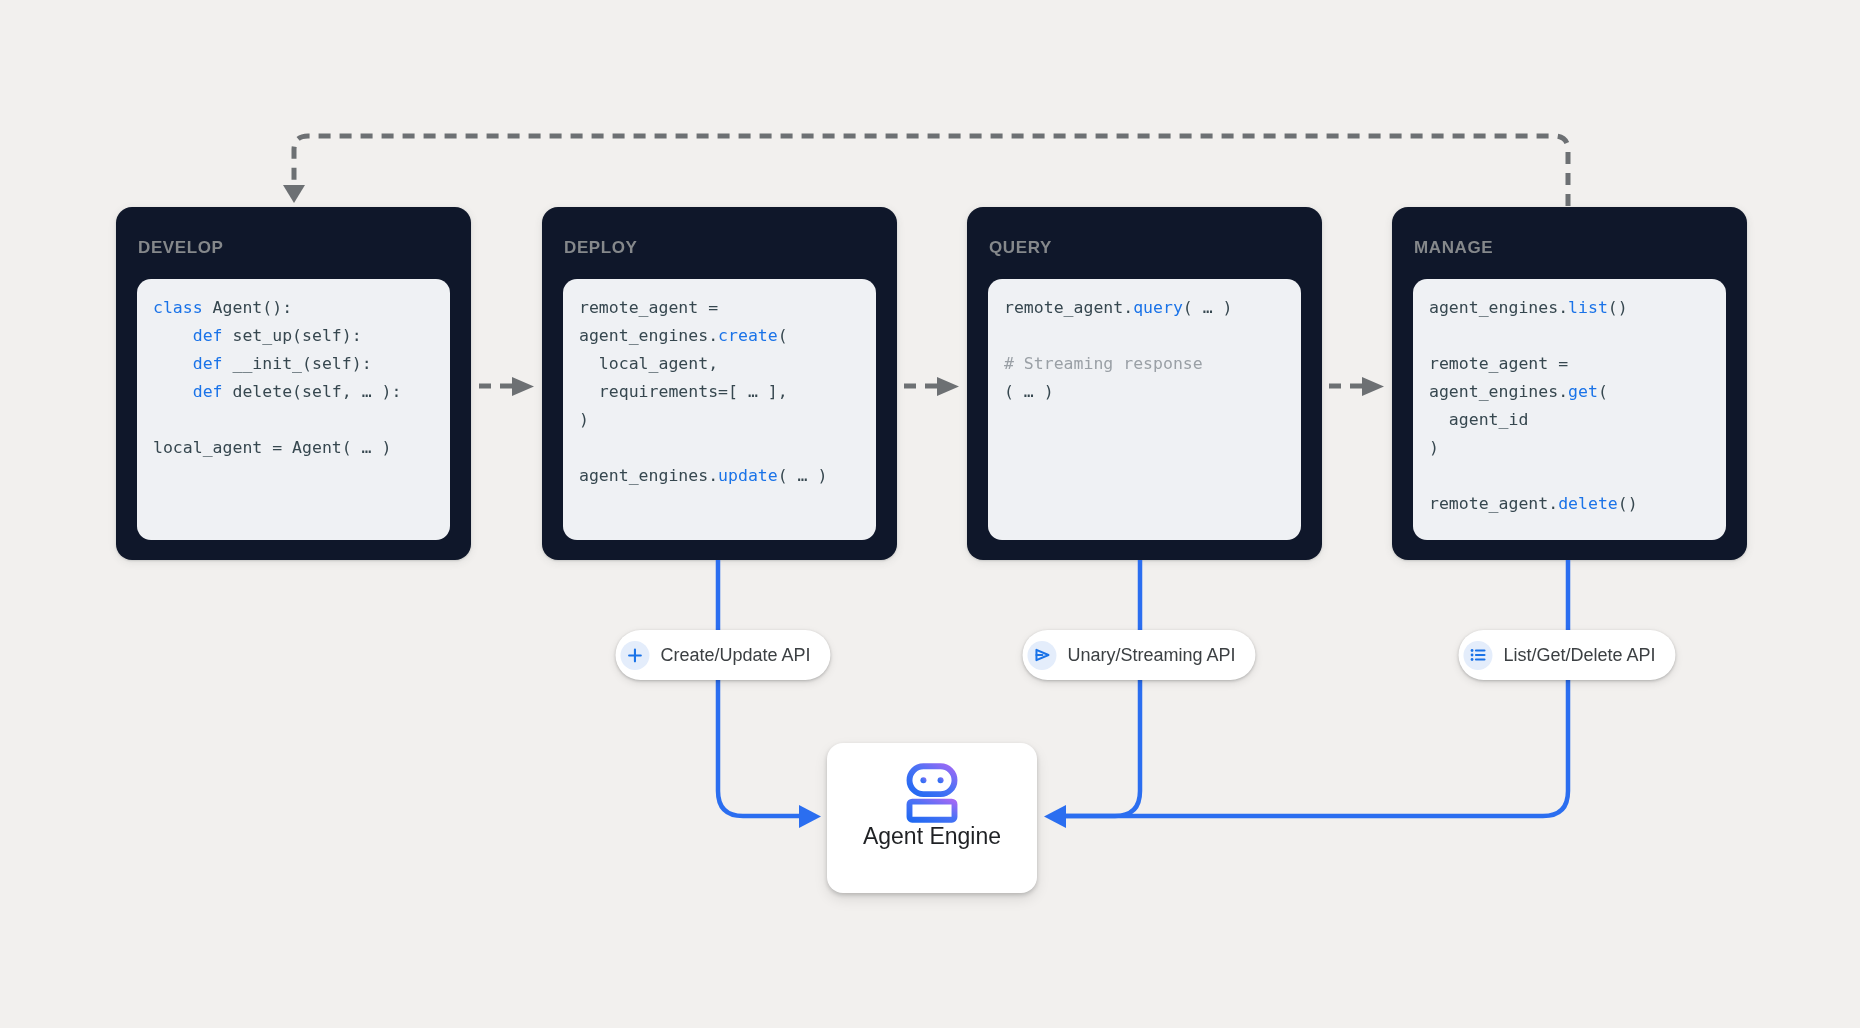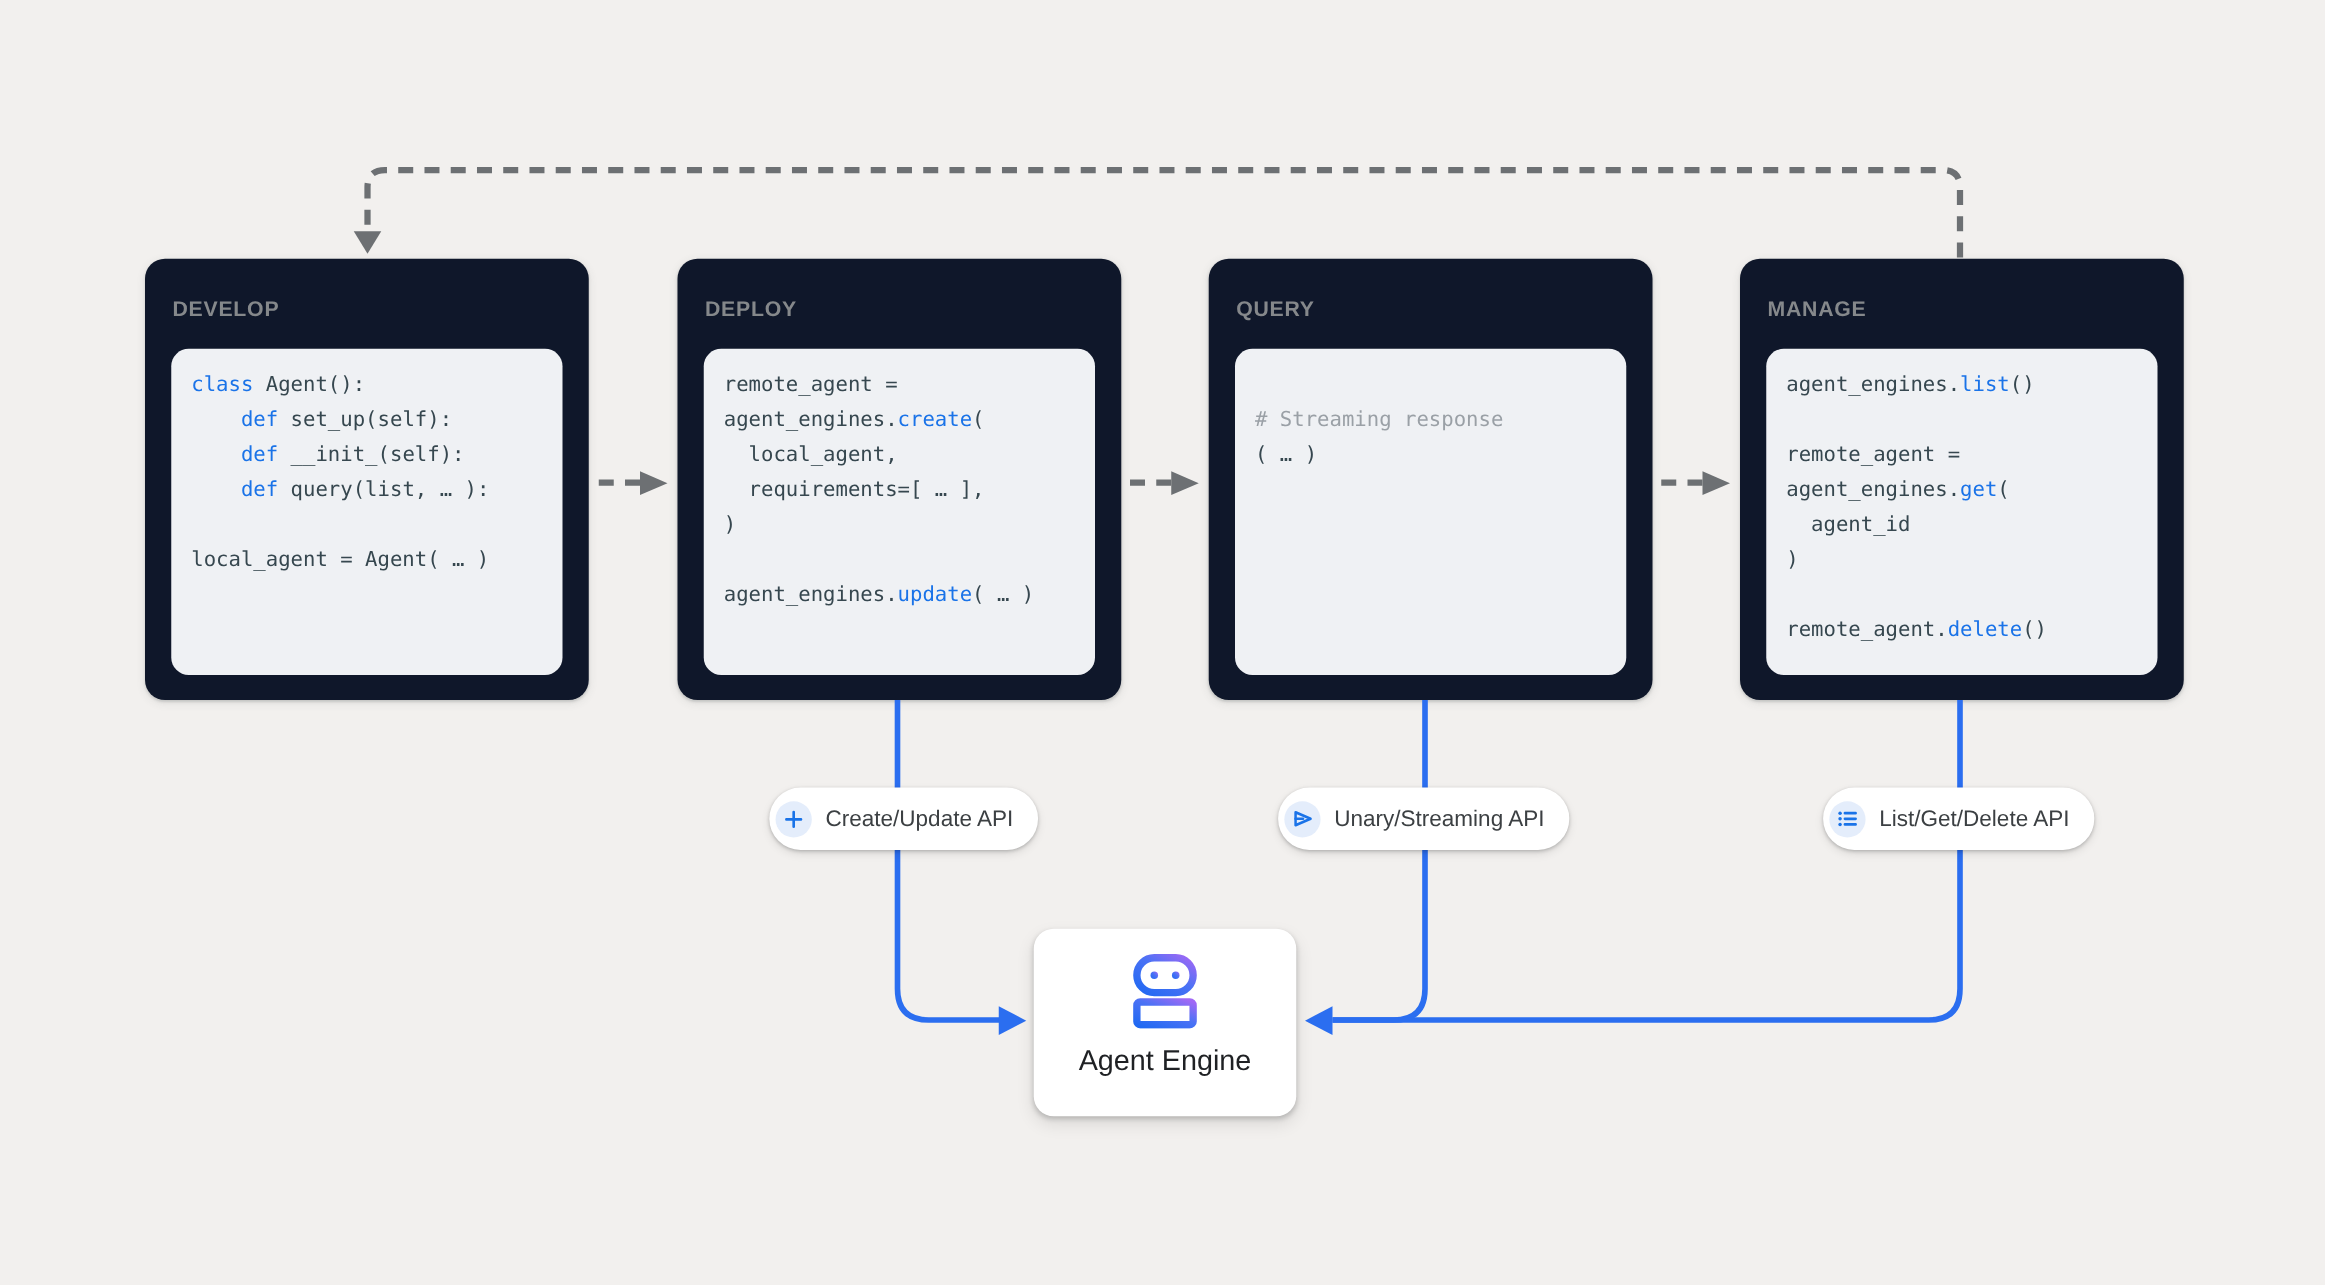--- a/index.html
+++ b/index.html
@@ -74,21 +74,21 @@
     position:absolute;left:827px;top:743px;
     width:210px;height:150px;
     background:#ffffff;
     border-radius:16px;
     box-shadow:0 2px 4px rgba(0,0,0,.18), 0 6px 14px rgba(0,0,0,.10);
     display:flex;flex-direction:column;align-items:center;
     z-index:3;
   }
   .engine-icon{margin-top:20px;}
   .engine-label{
-    margin-top:12px;
+    margin-top:0;
     font-size:23px;
     font-weight:500;
     color:#1f2124;
   }
   
   #connector-layer{
     position:absolute;left:0;top:0;z-index:2;
     pointer-events:none;
   }
 </style>
@@ -118,21 +118,21 @@
     <path d="M 1140 560 V 791 Q 1140 816 1115 816 H 1066" fill="none" stroke="#2b6ef0" stroke-width="4.5"></path>
     <polygon points="1066,805 1066,828 1044,816.5" fill="#2b6ef0"></polygon>
   </svg>
 
   <div class="card" style="left:116px">
     <div class="card-title">DEVELOP</div>
     <div class="code-block">
         <div class="code-line"><span class="kw">class</span><span class="plain"> Agent():</span></div>
         <div class="code-line"><span class="plain">    </span><span class="kw">def</span><span class="plain"> set_up(self):</span></div>
         <div class="code-line"><span class="plain">    </span><span class="kw">def</span><span class="plain"> __init_(self):</span></div>
-        <div class="code-line"><span class="plain">    </span><span class="kw">def</span><span class="plain"> query(list, … ):</span></div>
+        <div class="code-line"><span class="plain">    </span><span class="kw">def</span><span class="plain"> delete(self, … ):</span></div>
         <div class="code-line">&nbsp;</div>
         <div class="code-line"><span class="plain">local_agent = Agent( … )</span></div>
       </div>
   </div>
 
   <div class="card" style="left:542px">
     <div class="card-title">DEPLOY</div>
     <div class="code-block">
         <div class="code-line"><span class="plain">remote_agent =</span></div>
         <div class="code-line"><span class="plain">agent_engines.</span><span class="kw">create</span><span class="plain">(</span></div>
@@ -140,20 +140,21 @@
         <div class="code-line"><span class="plain">  requirements=[ … ],</span></div>
         <div class="code-line"><span class="plain">)</span></div>
         <div class="code-line">&nbsp;</div>
         <div class="code-line"><span class="plain">agent_engines.</span><span class="kw">update</span><span class="plain">( … )</span></div>
       </div>
   </div>
 
   <div class="card" style="left:967px">
     <div class="card-title">QUERY</div>
     <div class="code-block">
+        <div class="code-line"><span class="plain">remote_agent.</span><span class="kw">query</span><span class="plain">( … )</span></div>
         <div class="code-line">&nbsp;</div>
         <div class="code-line"><span class="comment"># Streaming response</span></div>
         <div class="code-line"><span class="plain">( … )</span></div>
       </div>
   </div>
 
   <div class="card" style="left:1392px">
     <div class="card-title">MANAGE</div>
     <div class="code-block">
         <div class="code-line"><span class="plain">agent_engines.</span><span class="kw">list</span><span class="plain">()</span></div>

